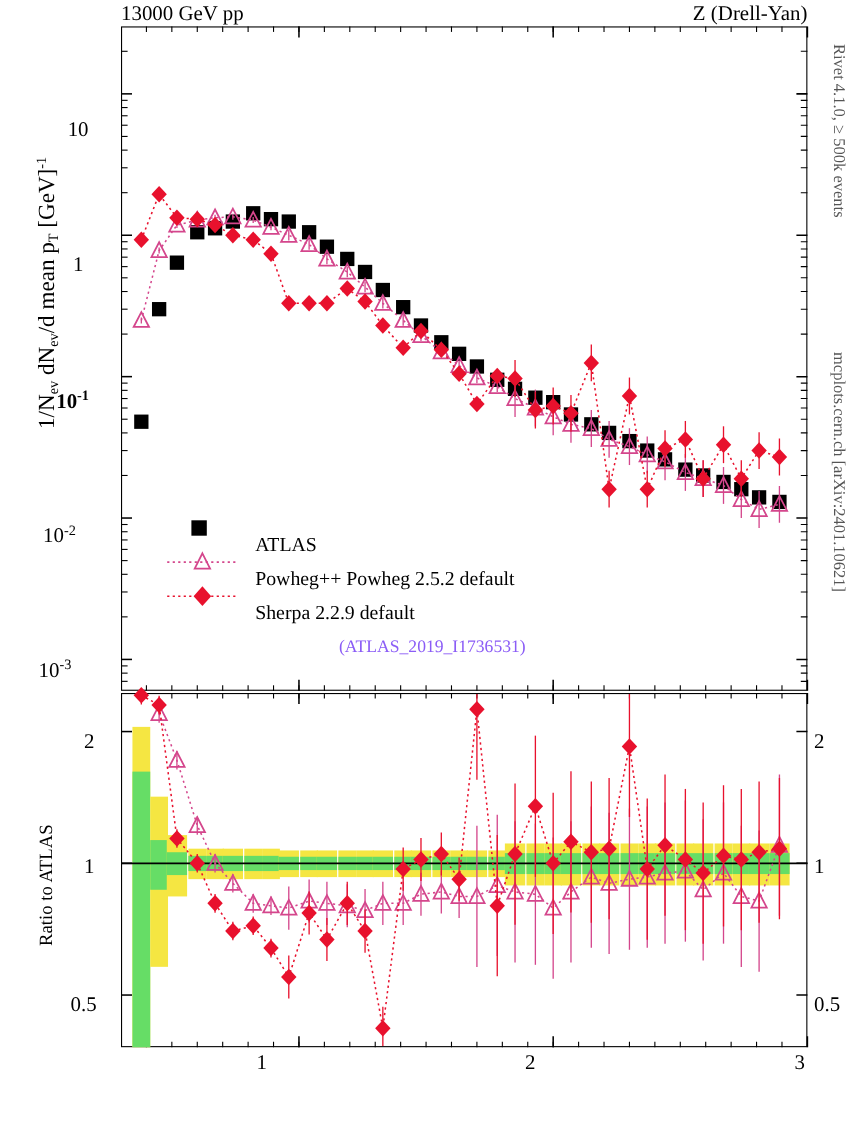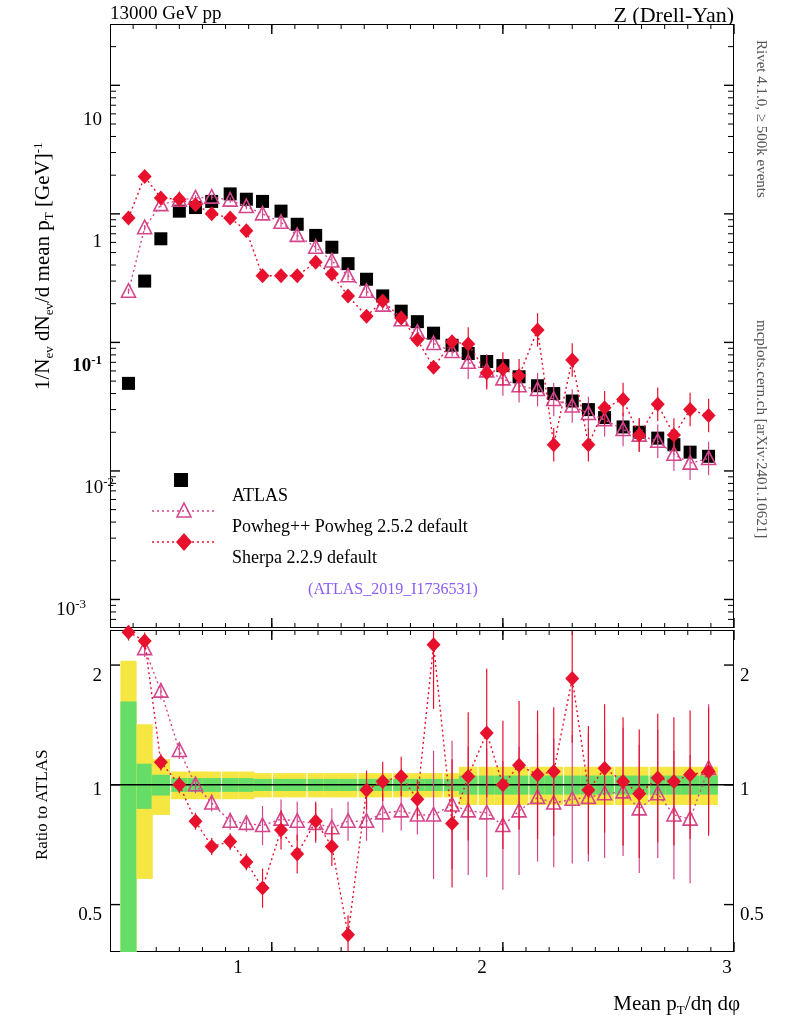--- a/index.html
+++ b/index.html
@@ -1,32 +1,32 @@
 <!DOCTYPE html>
 <html><head>
 <meta charset="utf-8">
 <style>
   html,body{margin:0;padding:0;background:#fff;}
   body{width:786px;height:1024px;font-family:"Liberation Serif",serif;color:#000;overflow:hidden;}
   .page{position:relative;width:786px;height:1024px;}
   .hdr{position:absolute;left:0;right:0;top:0;height:24px;}
   .hdr .left{position:absolute;left:110px;top:2px;font-size:19px;}
-  .hdr .right{position:absolute;right:52px;top:2px;font-size:22px;}
+  .hdr .right{position:absolute;right:52px;top:2px;font-size:19px;}
 
   
   .frame{position:absolute;left:110px;top:24px;width:624px;height:604px;border:1.5px solid #000;box-sizing:border-box;background:#fff;}
   .rframe{position:absolute;left:110px;top:630px;width:624px;height:322px;border:1.5px solid #000;box-sizing:border-box;background:#fff;}
 
   .title{position:absolute;left:0;right:0;top:40px;text-align:center;font-size:20px;}
 
   .xlab{position:absolute;right:46px;bottom:6px;font-size:21px;white-space:nowrap;}
 
   
   .rside{position:absolute;transform-origin:left top;white-space:nowrap;font-size:15px;color:#555;}
-  .ytl{position:absolute;right:0;font-size:19px;text-align:right;white-space:nowrap;}
+  .ytl{position:absolute;right:0;font-size:19px;text-align:center;white-space:nowrap;}
   .xtl{position:absolute;font-size:19px;text-align:center;}
 
   .legend{position:absolute;left:150px;top:468px;font-size:18px;}
   .legend .row{height:31px;position:relative;}
   .legend .lbl{position:absolute;left:82px;top:17px;white-space:nowrap;}
   .watermark{position:absolute;left:50%;transform:translateX(-50%);top:580px;font-size:16px;color:#8b5cf6;}
 
   svg{position:absolute;left:0;top:0;overflow:visible;}
   .sqr{fill:#000;}
   .dia{fill:#e8112d;}
@@ -51,38 +51,37 @@
   </div>
 
   <div class="rside" style="left:770px;top:40px;transform:rotate(90deg);">Rivet 4.1.0, ≥ 500k events</div>
   <div class="rside" style="left:770px;top:320px;transform:rotate(90deg);">mcplots.cern.ch [arXiv:2401.10621]</div>
 
   <div class="frame"></div>
 
   <div class="ytl" style="left:40px;width:62px;top:108px;">10</div>
   <div class="ytl" style="left:40px;width:62px;top:230px;">1</div>
   <div class="ytl" style="left:30px;width:72px;top:352px;font-weight:bold;">10<span style="font-size:13px;vertical-align:7px;">-1</span></div>
-  <div class="ytl" style="left:42px;width:72px;top:474px;">10<span style="font-size:13px;vertical-align:7px;">-2</span></div>
+  <div class="ytl" style="left:18px;width:72px;top:474px;">10<span style="font-size:13px;vertical-align:7px;">-2</span></div>
   <div class="ytl" style="left:14px;width:72px;top:596px;">10<span style="font-size:13px;vertical-align:7px;">-3</span></div>
 
   <div class="rframe"></div>
   <div style="position:absolute;left:32px;top:860px;transform:rotate(-90deg);transform-origin:left top;font-size:17px;white-space:nowrap;">Ratio to ATLAS</div>
 
   <div class="ytl" style="left:60px;width:42px;top:664px;">2</div>
   <div class="ytl" style="left:60px;width:42px;top:778px;">1</div>
   <div class="ytl" style="left:50px;width:52px;top:903px;">0.5</div>
   <div class="xtl" style="left:740px;width:42px;top:664px;text-align:left;">2</div>
   <div class="xtl" style="left:740px;width:42px;top:778px;text-align:left;">1</div>
   <div class="xtl" style="left:740px;width:52px;top:903px;text-align:left;">0.5</div>
 
   <div class="xtl" style="left:218px;width:40px;top:956px;">1</div>
   <div class="xtl" style="left:462px;width:40px;top:956px;">2</div>
   <div class="xtl" style="left:707px;width:40px;top:956px;">3</div>
 
-  <div class="xlab">Mean p<span style="font-size:13px;vertical-align:-4px;">T</span>/dη dφ</div>
 
   <div class="legend">
     <div class="row">
       <svg width="70" height="24">
           <rect x="24" y="5" width="14" height="14" class="sqr"></rect>
         </svg>
       <span class="lbl">ATLAS</span>
     </div>
     <div class="row">
       <svg width="70" height="24">

